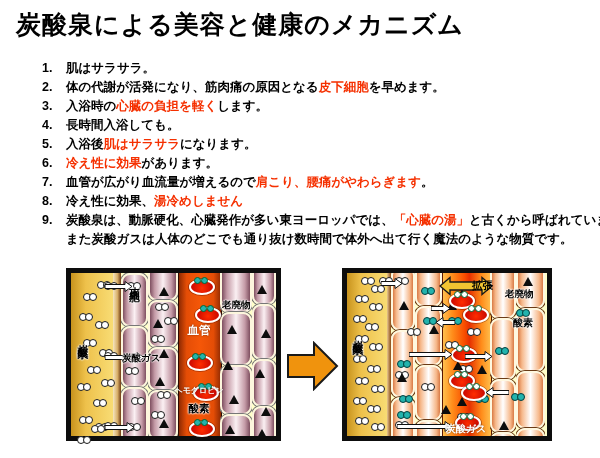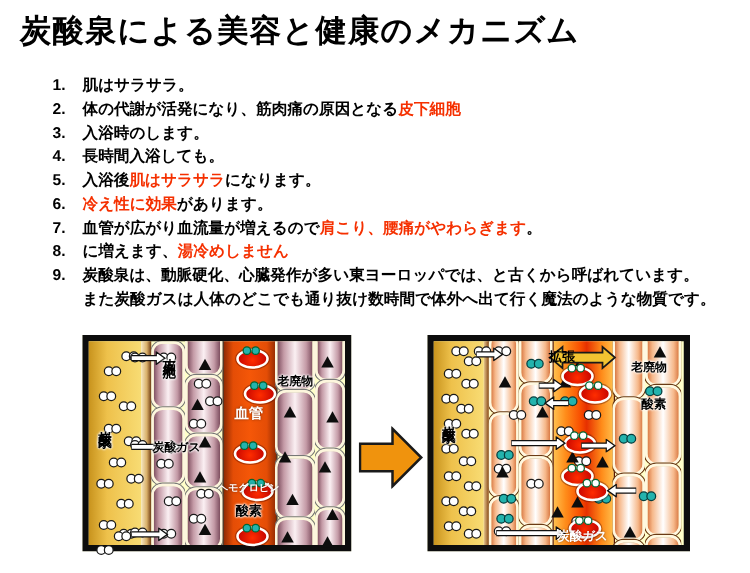--- a/index.html
+++ b/index.html
@@ -44,42 +44,44 @@
        border:1px solid #063;background:var(--dot,#fff);}
   .rbc::before{left:3px;} .rbc::after{left:10px;}
   .rbc.teal{--dot:#23b3ad;} .rbc.white{--dot:#fff;}
   .flow{position:absolute;z-index:4;}
   
   .lbl{position:absolute;z-index:5;font-weight:bold;color:#000;
        text-shadow:0 0 2px #fff,0 0 2px #fff,0 0 2px #fff;white-space:nowrap;}
   .lbl.white{color:#fff;text-shadow:0 0 2px rgba(0,0,0,.5);}
   .vtext{writing-mode:vertical-rl;text-orientation:upright;letter-spacing:2px;}
   .expand-wrap{position:absolute;z-index:5;}
-  .expand-wrap .lbl{position:absolute;left:0;right:0;top:4px;text-align:left;text-shadow:none;}
+  .expand-wrap .lbl{position:absolute;left:0;right:0;top:4px;text-align:right;text-shadow:none;}
   .big-arrow{position:absolute;left:287px;top:341px;z-index:2;}
 </style>
 </head>
 <body>
 
 <div class="page">
   <div class="title">炭酸泉による美容と健康のメカニズム</div>
 
   <div class="list" id="benefits-list">
       <div class="li-row">
         <span class="li-num">1.</span>
         <span>肌はサラサラ。</span>
       </div>
       <div class="li-row">
         <span class="li-num">2.</span>
         <span>体の代謝が活発になり、筋肉痛の原因となる</span>
         <span class="li-red">皮下細胞</span>
+        <span>を早めます。</span>
       </div>
       <div class="li-row">
         <span class="li-num">3.</span>
         <span>入浴時の</span>
+        <span class="li-red">心臓の負担を軽く</span>
         <span>します。</span>
       </div>
       <div class="li-row">
         <span class="li-num">4.</span>
         <span>長時間入浴しても</span>
         <span>。</span>
       </div>
       <div class="li-row">
         <span class="li-num">5.</span>
         <span>入浴後</span>
@@ -92,26 +94,27 @@
         <span>があります。</span>
       </div>
       <div class="li-row">
         <span class="li-num">7.</span>
         <span>血管が広がり血流量が増えるので</span>
         <span class="li-red">肩こり、腰痛がやわらぎます</span>
         <span>。</span>
       </div>
       <div class="li-row">
         <span class="li-num">8.</span>
-        <span>に増えます、</span>
+        <span>冷え性に効果、</span>
         <span class="li-red">湯冷めしません</span>
       </div>
       <div class="li-row">
         <span class="li-num">9.</span>
         <span>炭酸泉は、動脈硬化、心臓発作が多い東ヨーロッパでは、</span>
+        <span class="li-red">「心臓の湯」</span>
         <span>と古くから呼ばれています。</span>
       </div>
       <div class="li-row">
         <span class="li-num"></span>
         <span>また炭酸ガスは人体のどこでも通り抜け数時間で体外へ出て行く魔法のような物質です。</span>
       </div>
     </div>
 
   <div class="d-box" id="fig-left">
     <div class="col col-yellow" style="left:0;width:42px;"></div>

